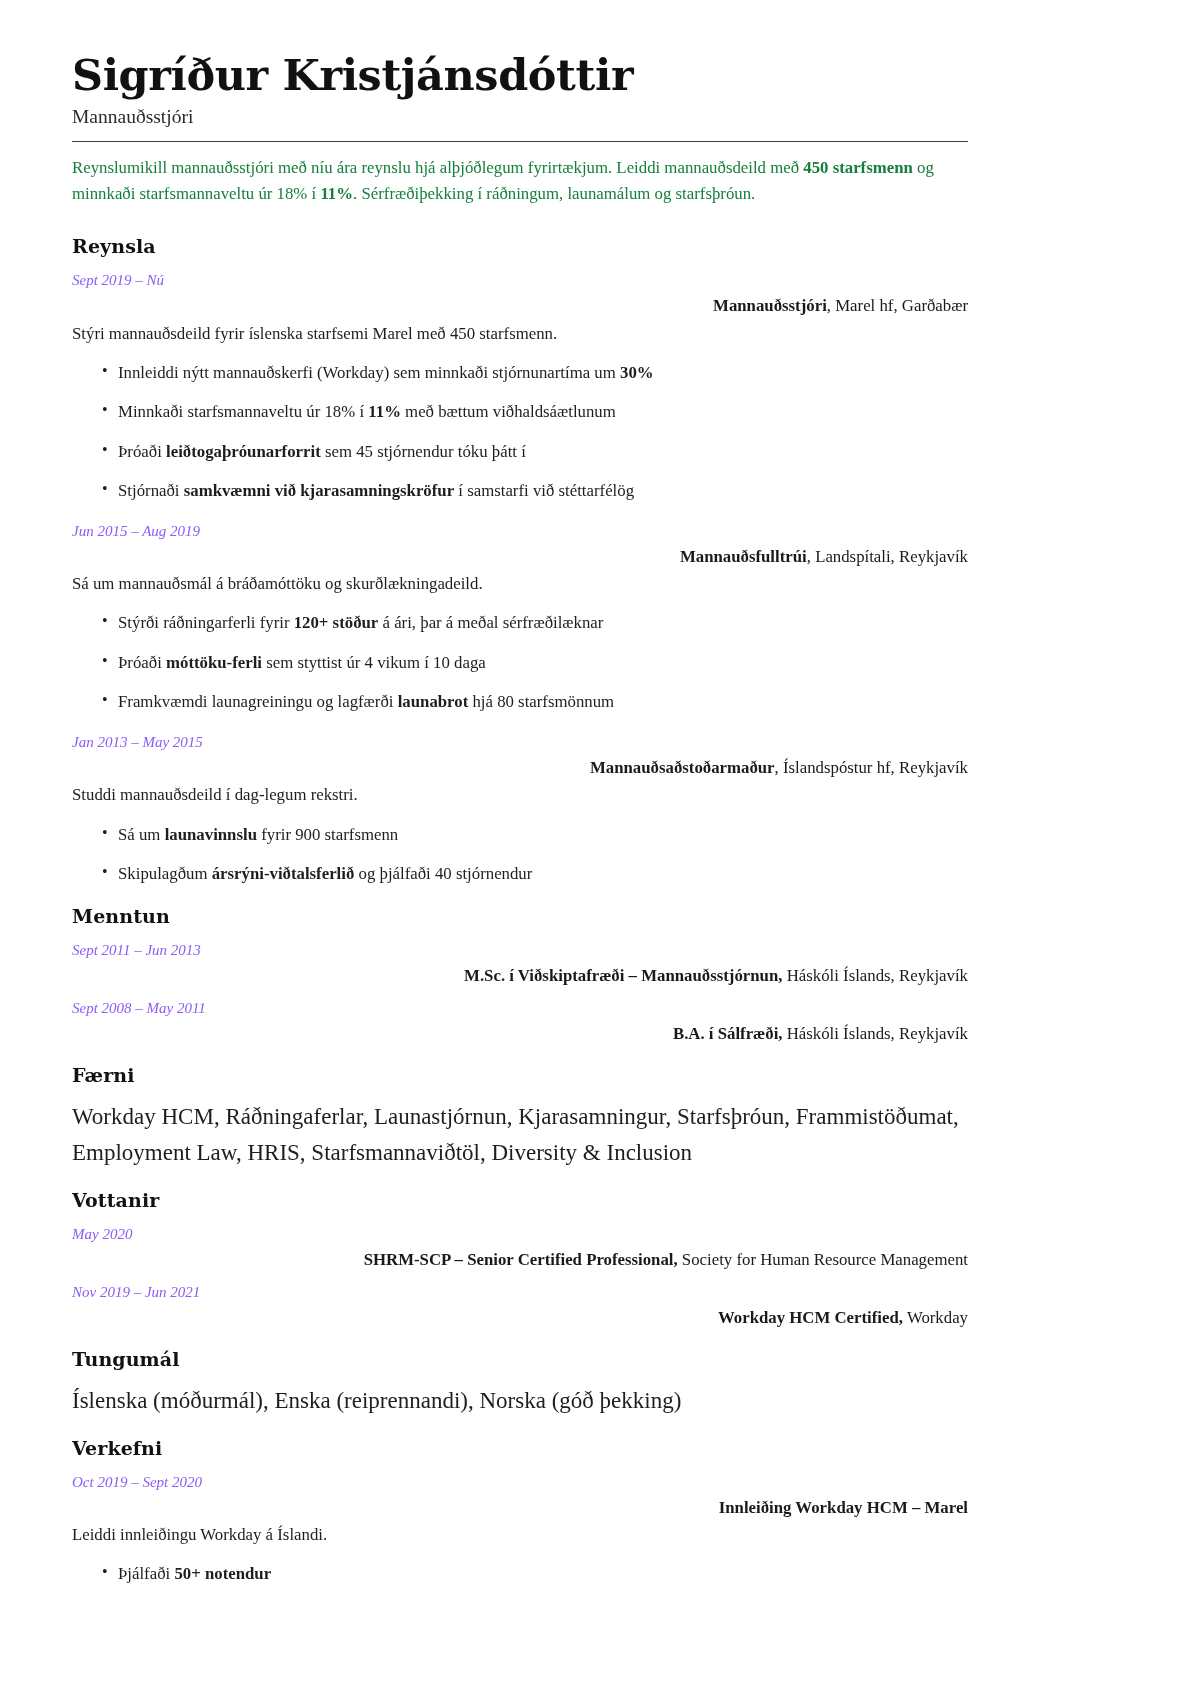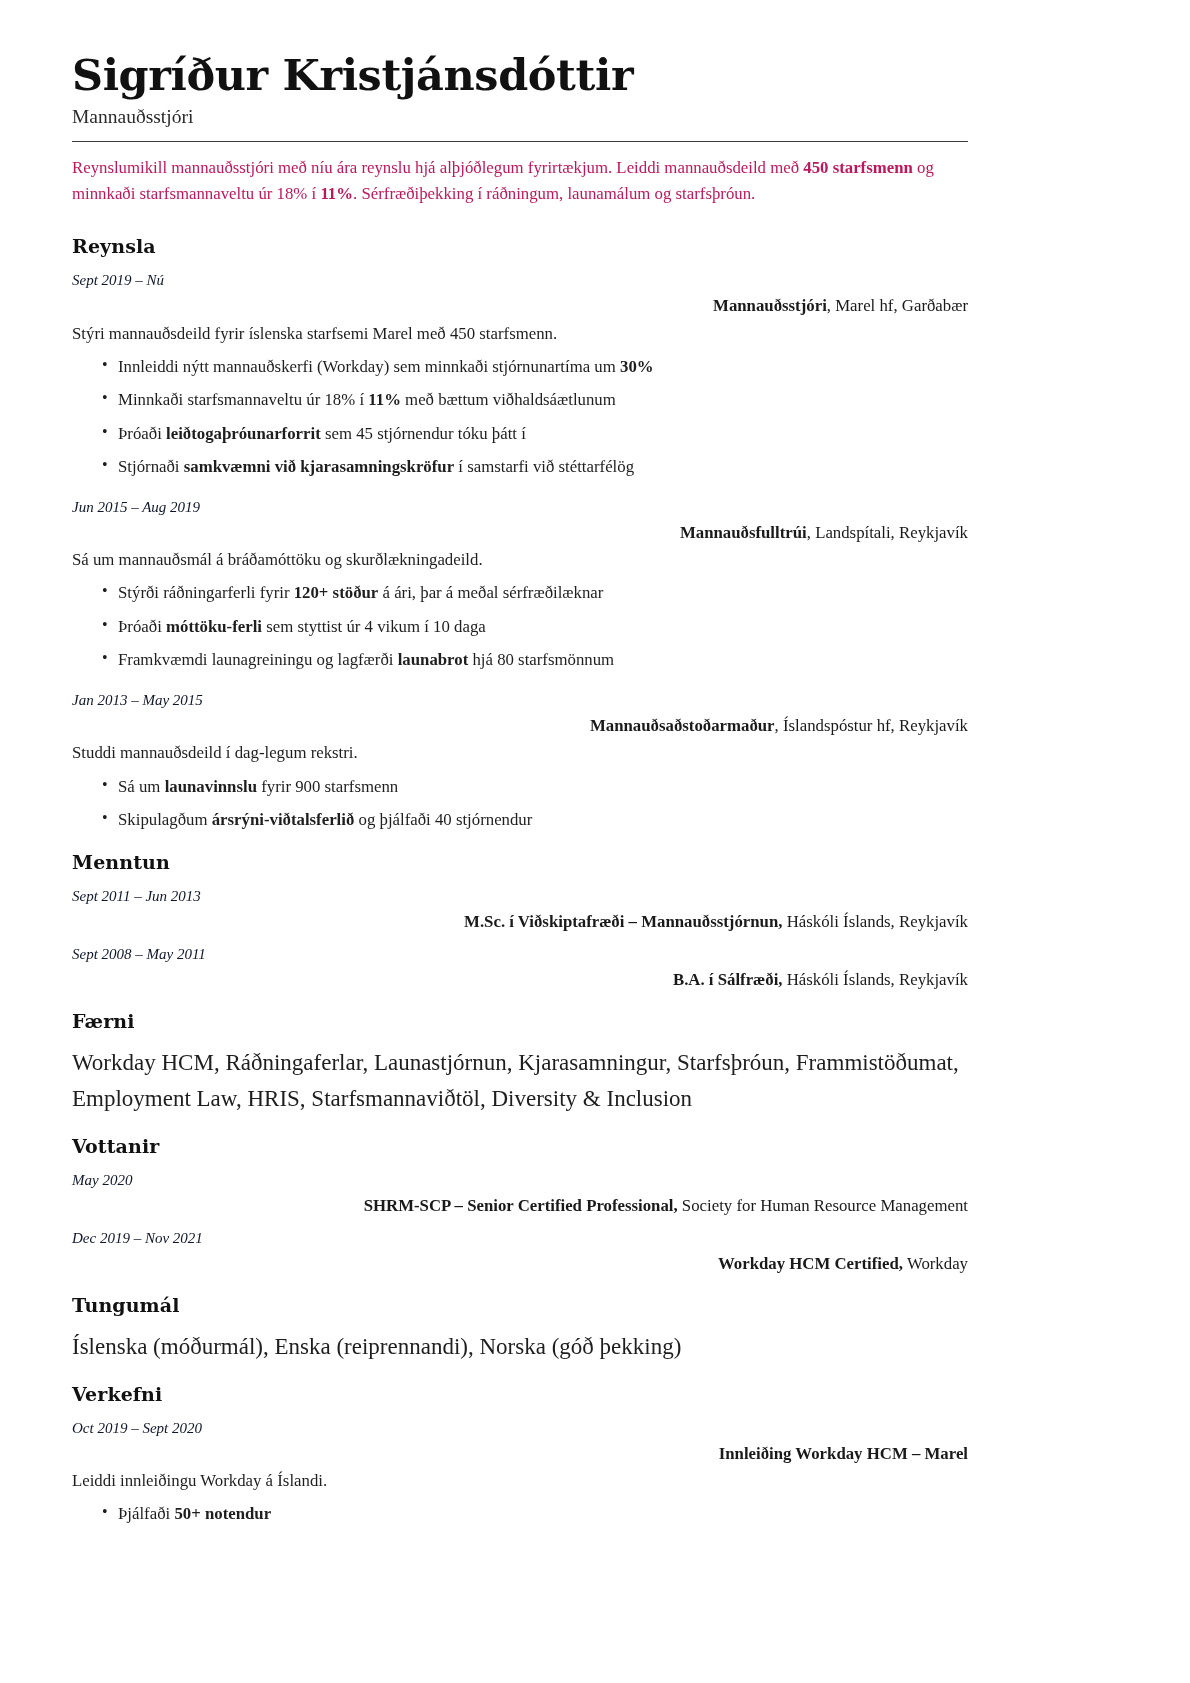--- a/index.html
+++ b/index.html
@@ -55,21 +55,21 @@
   .contact .sep {
     color: #7c7c7c;
     padding: 0 4px;
   }
 
   
   .summary {
     font-size: 16.8px;
     line-height: 1.56;
     margin: 0 0 28px 0;
-    color: #be185d;
+    color: #15803d;
     text-align: left;
   }
 
   
   .section {
     margin: 0 0 8px 0;
   }
   .section-title {
     font-family: "DejaVu Serif", "Liberation Serif", serif;
     font-size: 19px;
@@ -77,21 +77,21 @@
     color: #111111;
     margin: 18px 0 13px 0;
     letter-spacing: 0.1px;
   }
   .entry {
     margin: 0 0 17px 0;
   }
   .entry-date {
     font-size: 15px;
     font-style: italic;
-    color: #0f172a;
+    color: #8b5cf6;
     line-height: 1.4;
     margin: 4px 0 3px 0;
   }
   .entry-head {
     font-size: 16.8px;
     line-height: 1.45;
     color: #1a1a1a;
     margin: 0 0 2px 0;
     text-align: right;
   }
@@ -107,21 +107,21 @@
   ul.bullets {
     list-style: none;
     margin: 7px 0 0 0;
     padding: 0 0 0 30px;
   }
   ul.bullets li {
     position: relative;
     font-size: 16.8px;
     line-height: 1.52;
     color: #1e1e1e;
-    margin: 8px 0 6px 0;
+    margin: 14px 0 6px 0;
     padding-left: 16px;
   }
   ul.bullets li::before {
     content: "\2022";
     position: absolute;
     left: 0;
     top: -1px;
     font-size: 16px;
     color: #1e1e1e;
   }
@@ -203,21 +203,21 @@
     <p class="para">Workday HCM, Ráðningaferlar, Launastjórnun, Kjarasamningur, Starfsþróun, Frammistöðumat, Employment Law, HRIS, Starfsmannaviðtöl, Diversity &amp; Inclusion</p>
   </div>
 
   <div class="section">
     <h2 class="section-title">Vottanir</h2>
     <div class="entry" style="margin-bottom:10px">
       <div class="entry-date">May 2020</div>
       <div class="entry-head"><b>SHRM-SCP – Senior Certified Professional,</b><span> Society for Human Resource Management</span></div>
     </div>
     <div class="entry" style="margin-bottom:10px">
-      <div class="entry-date">Dec 2019 – Nov 2021</div>
+      <div class="entry-date">Nov 2019 – Jun 2021</div>
       <div class="entry-head"><b>Workday HCM Certified,</b><span> Workday</span></div>
     </div>
   </div>
 
   <div class="section">
     <h2 class="section-title">Tungumál</h2>
     <p class="para">Íslenska (móðurmál), Enska (reiprennandi), Norska (góð þekking)</p>
   </div>
 
   <div class="section">

